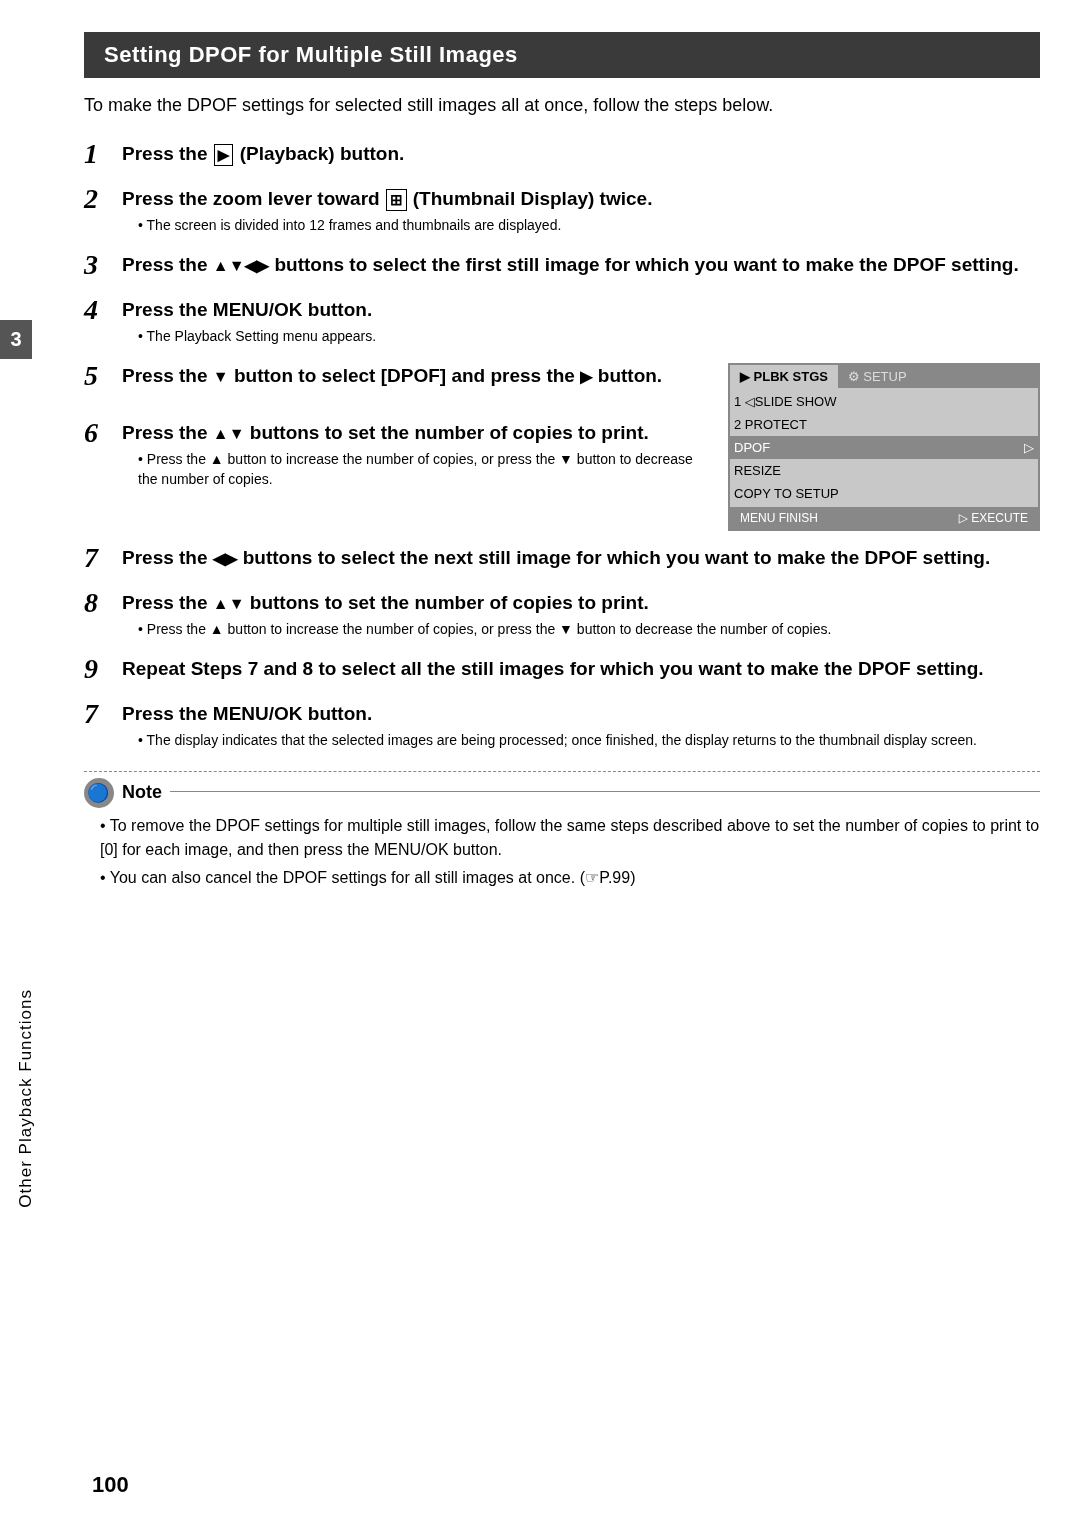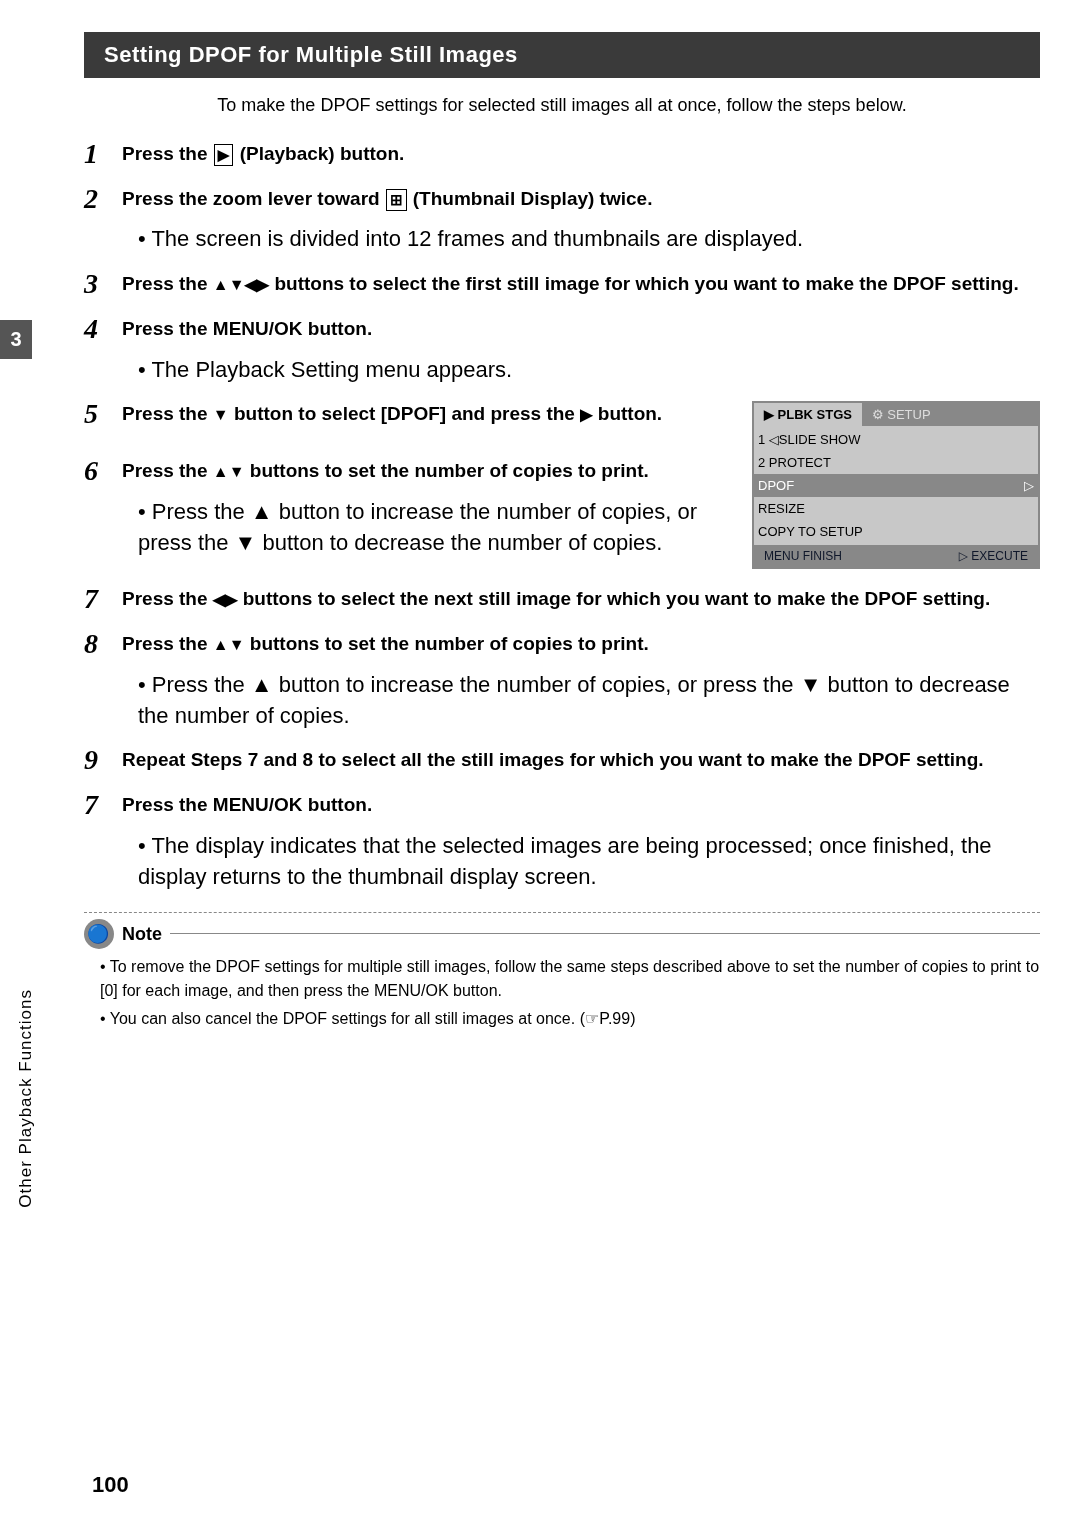--- a/index.html
+++ b/index.html
@@ -70,21 +70,20 @@
       padding: 10px 20px;
       margin-bottom: 14px;
       letter-spacing: 0.5px;
     }
 
     
     .intro-text {
       font-size: 18px;
       line-height: 1.5;
       margin-bottom: 22px;
-      text-align: center;
     }
 
     
     .step {
       display: flex;
       align-items: flex-start;
       margin-bottom: 14px;
     }
 
     .step-number {
@@ -101,39 +100,39 @@
       flex: 1;
     }
 
     .step-main {
       font-size: 19px;
       font-weight: bold;
       line-height: 1.4;
     }
 
     .step-sub {
-      font-size: 22px;
+      font-size: 14px;
       line-height: 1.4;
-      margin-top: 12px;
+      margin-top: 4px;
       padding-left: 16px;
     }
 
     .step-sub::before {
       content: "• ";
     }
 
     
     .step-with-image {
       display: flex;
       gap: 20px;
       margin-bottom: 14px;
     }
 
     .step-right {
-      width: 288px;
+      width: 312px;
       flex-shrink: 0;
     }
 
     
     .menu-image {
       border: 2px solid #888;
       background: #c8c8c8;
       font-size: 14px;
       overflow: hidden;
     }
@@ -174,21 +173,21 @@
       justify-content: space-between;
     }
 
     .menu-item-selected {
       background: #888888;
       color: #ffffff;
     }
 
     .menu-footer {
       background: #888888;
-      color: #0f172a;
+      color: #ffffff;
       padding: 4px 10px;
       font-size: 12px;
       display: flex;
       justify-content: space-between;
     }
 
     
     .note-section {
       margin-top: 20px;
       border-top: 1px dashed #888;

